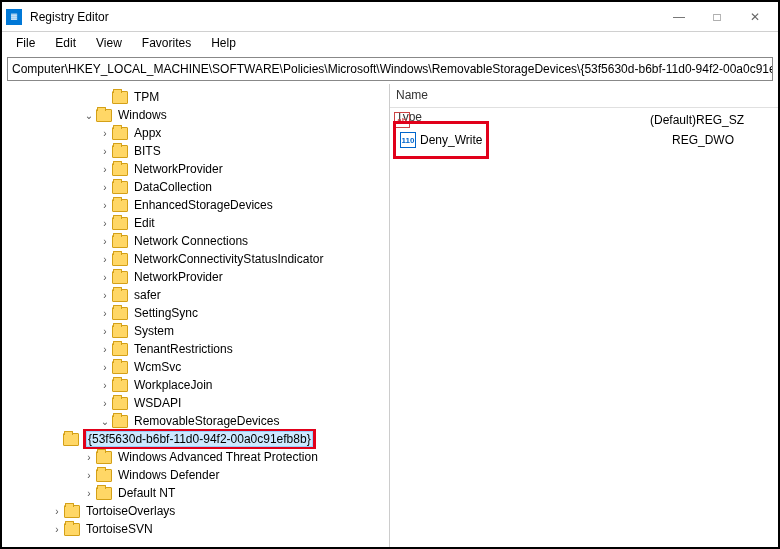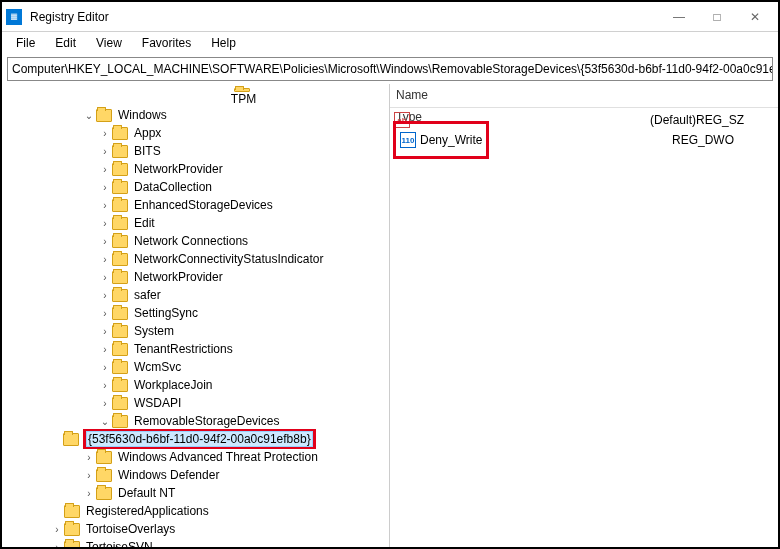--- a/index.html
+++ b/index.html
@@ -60,21 +60,21 @@
   <span class="menu-item">Help</span>
 </div>
 
 <div class="addressbar">
   <span>Computer\HKEY_LOCAL_MACHINE\SOFTWARE\Policies\Microsoft\Windows\RemovableStorageDevices\{53f5630d-b6bf-11d0-94f2-00a0c91efb8b}</span>
 </div>
 
 <div class="content">
   <div class="tree-pane">
     <div class="tree" id="tree">
-        <div class="tree-row" style="padding-left: 96px; flex-direction: column;">
+        <div class="tree-row" style="padding-left: 96px;">
           <span class="expander"></span>
           <span class="folder-icon"></span>
           <span class="tree-label">TPM</span>
         </div>
         <div class="tree-row" style="padding-left: 80px;">
           <span class="expander">⌄</span>
           <span class="folder-icon"></span>
           <span class="tree-label">Windows</span>
         </div>
         <div class="tree-row" style="padding-left: 96px;">
@@ -174,25 +174,20 @@
         </div>
         <div class="tree-row" style="padding-left: 80px;">
           <span class="expander">›</span>
           <span class="folder-icon"></span>
           <span class="tree-label">Windows Defender</span>
         </div>
         <div class="tree-row" style="padding-left: 80px;">
           <span class="expander">›</span>
           <span class="folder-icon"></span>
           <span class="tree-label">Default NT</span>
-        </div>
-        <div class="tree-row" style="padding-left: 48px;">
-          <span class="expander"></span>
-          <span class="folder-icon"></span>
-          <span class="tree-label">RegisteredApplications</span>
         </div>
         <div class="tree-row" style="padding-left: 48px;">
           <span class="expander">›</span>
           <span class="folder-icon"></span>
           <span class="tree-label">TortoiseOverlays</span>
         </div>
         <div class="tree-row" style="padding-left: 48px;">
           <span class="expander">›</span>
           <span class="folder-icon"></span>
           <span class="tree-label">TortoiseSVN</span>

